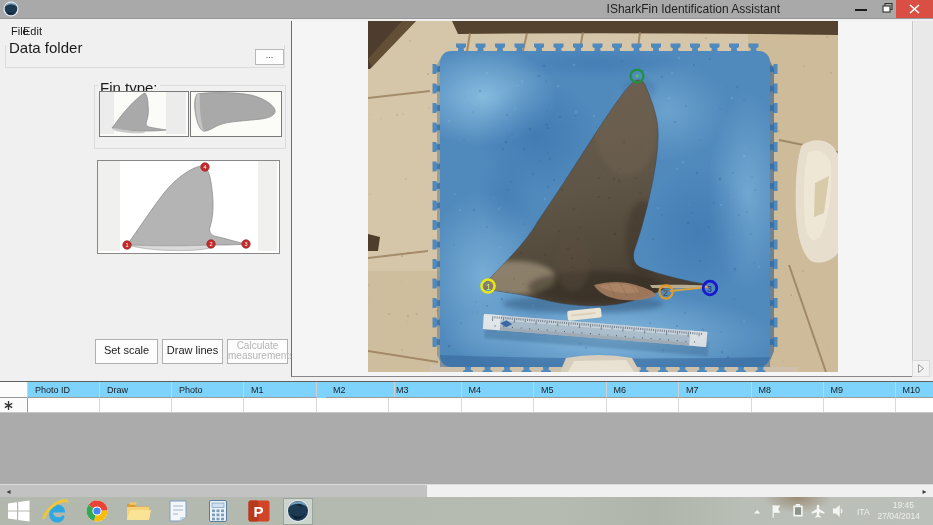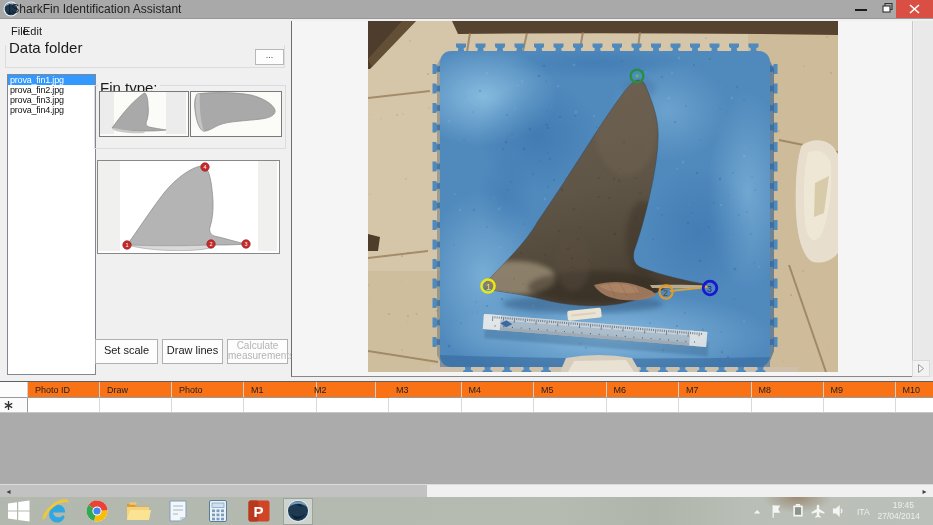--- a/index.html
+++ b/index.html
@@ -1,39 +1,39 @@
 <!DOCTYPE html>
 <html><head><meta charset="utf-8"><title>ISharkFin</title>
 <style>
 html,body {margin:0;padding:0}
 body {width:933px;height:525px;position:relative;overflow:hidden;background:#f0f0f0;font-family:"Liberation Sans",sans-serif}
 #titlebar {position:absolute;left:0;top:0;width:933px;height:18px;background:#a9a9a9;border-bottom:1px solid #989898}
 #appico {position:absolute;left:3px;top:1px;width:16px;height:16px}
-#title {position:absolute;left:8px;top:2px;width:763px;text-align:left;font-size:12px;color:#1f1f1f}
+#title {position:absolute;left:17px;top:2px;width:763px;text-align:right;font-size:12px;color:#1f1f1f}
 .capbtn {position:absolute;top:0;height:18px;text-align:center;color:#222}
 #btnmin {left:848px;width:26px;font-size:12px;line-height:14px}
 #btnmax {left:874px;width:26px}
 #btnclose {left:896px;width:37px;background:#d94f43;color:#fff}
 .menu {position:absolute;top:25px;font-size:11px;color:#1a1a1a;z-index:9}
 #leftpanel {position:absolute;left:0;top:21px;width:291px;height:356px;background:#f0f0f0;border-right:1px solid #777777}
 #groupdf {position:absolute;left:5px;top:24px;width:278px;height:22px;border:1px solid #dcdcdc;border-top:none}
 .lbl {position:absolute;font-size:15px;color:#1a1a1a}
 #dots {position:absolute;left:255px;top:28px;width:27px;height:14px;background:#fdfdfd;border:1px solid #b8b8b8;font-size:9px;text-align:center;line-height:10px;color:#444}
 #listbox {position:absolute;left:7px;top:53px;width:87px;height:299px;background:#ffffff;border:1px solid #828790;font-size:9px;letter-spacing:-0.2px;color:#111}
 .li {height:10px;line-height:10px;padding-left:2px;white-space:nowrap}
 .li.sel {background:#3399ff;color:#fff}
 #groupft {position:absolute;left:94px;top:64px;width:190px;height:62px;border:1px solid #dcdcdc}
 .thumbbox {position:absolute;border:1px solid #7a7a7a;background:#fbfbf7}
 #previewbox {position:absolute;left:97px;top:139px;width:181px;height:92px;border:1px solid #888888;background:#fff}
 .btn {position:absolute;top:318px;height:23px;background:#fdfdfd;border:1px solid #b0b0b0;font-size:11px;color:#1a1a1a;text-align:center}
 #imgpanel {position:absolute;left:291px;top:21px;width:622px;height:356px;background:#f4f5f4;box-sizing:border-box;border-left:1px solid #6e6e6e;border-right:1px solid #c8c8c8;border-bottom:1px solid #888}
 #photo {position:absolute;left:76px;top:0px}
 #expandbtn {position:absolute;left:912px;top:360px;width:16px;height:15px;background:#f2f2f2;border:1px solid #dadada;font-size:8px;color:#9a9a9a;text-align:center;line-height:14px}
 #tablewrap {position:absolute;left:0;top:381px;width:933px;height:103px;background:#ababab;border-top:1px solid #5f5f5f}
-#hdrrow {position:absolute;left:0;top:0;width:933px;height:16px;background:#f97316}
+#hdrrow {position:absolute;left:0;top:0;width:933px;height:16px;background:#7dd3fc}
 .hc {position:absolute;top:0;height:16px;border-right:1px solid #d0d0d0;border-bottom:1px solid #9a9a9a;font-size:9px;color:#222;padding:3px 0 0 7px;box-sizing:border-box}
 #selcol {position:absolute;left:0;top:0;width:28px;height:16px;background:#fcfcfc;border-right:1px solid #d0d0d0;border-bottom:1px solid #9a9a9a;box-sizing:border-box}
 #datarow {position:absolute;left:0;top:16px;width:933px;height:15px;background:#ffffff}
 .rc {position:absolute;top:0;height:15px;border-right:1px solid #d9d9d9;border-bottom:1px solid #c6c6c6;box-sizing:border-box}
 #selcell {position:absolute;left:0;top:0;width:28px;height:15px;background:#fbfbfb;border-right:1px solid #9a9a9a;border-bottom:1px solid #c6c6c6;box-sizing:border-box;font-size:10px;color:#333;padding-left:3px}
 #hscroll {position:absolute;left:0;top:484px;width:933px;height:13px;background:#f0f0f0;border-top:1px solid #dcdcdc}
 #hthumb {position:absolute;left:17px;top:0px;width:410px;height:13px;background:#c2c2c2}
 .sarrow {position:absolute;top:0;width:17px;height:13px;font-size:8px;color:#404040;text-align:center;line-height:13px;background:#c2c2c2}
 #taskbar svg {position:relative}
 #taskbar {position:absolute;left:0;top:497px;width:933px;height:28px;background:linear-gradient(90deg,#b3b8ae 0%,#b6bbb1 60%,#b0b5ab 70%,#b9beb6 80%,#bcc0ba 100%)}
@@ -59,26 +59,20 @@
  <div class="capbtn" id="btnclose"><svg width="37" height="18" viewBox="0 0 37 18">
         <path d="M14,5 L23,13 M23,5 L14,13" stroke="#fff" stroke-width="1.6"></path>
       </svg></div>
 </div>
 <div class="menu" style="left:11px">File</div>
 <div class="menu" style="left:23px">Edit</div>
 <div id="leftpanel">
  <div id="groupdf"></div>
  <div class="lbl" style="left:9px;top:18px">Data folder</div>
  <div id="dots">...</div>
- <div id="listbox">
-  <div class="li sel">prova_fin1.jpg</div>
-  <div class="li">prova_fin2.jpg</div>
-  <div class="li">prova_fin3.jpg</div>
-  <div class="li">prova_fin4.jpg</div>
- </div>
  <div id="groupft"></div>
  <div class="lbl" style="left:98px;top:58px;background:#f0f0f0;padding:0 2px">Fin type:</div>
  <div class="thumbbox" style="left:99px;top:70px;width:88px;height:44px"><svg width="86" height="42" viewBox="0 0 86 42">
         <rect x="0" y="0" width="86" height="42" fill="#fbfbf7"></rect>
 <rect x="0" y="0" width="14" height="42" fill="#ececec"></rect>
         <rect x="66" y="0" width="20" height="42" fill="#ececec"></rect>
 <path d="M12,36 C18,28 28,14 38,6 C41,3 44,1 45,1 C47,3 48,8 48,13 C49,20 48,26 46,31 C46,33 47,34 49,35 C54,36 60,37 66,38 C58,39 50,39 45,39 C35,40 20,38 12,36 Z" fill="#a9a9a9" stroke="#8a8a8a" stroke-width="0.7"></path>
 <path d="M13,36 C25,38 38,40 46,39 L44,41 C32,42 18,40 13,38 Z" fill="#c9c9c9"></path>
       </svg></div>
  <div class="thumbbox" style="left:190px;top:70px;width:90px;height:44px"><svg width="88" height="42" viewBox="0 0 88 42">
@@ -828,21 +822,21 @@
 <div style="position:absolute;left:914px;top:21px;width:19px;height:356px;background:#e9e9e9"></div>
 <div id="expandbtn"><svg width="8" height="9" style="margin-top:3px">
       <path d="M1.5,0.5 L6.5,4.5 L1.5,8.5 Z" fill="#f8f8f8" stroke="#9a9a9a" stroke-width="1"></path>
     </svg></div>
 <div id="tablewrap">
  <div id="hdrrow">
       <div class="hc" style="left:28px;width:72px">Photo ID</div>
       <div class="hc" style="left:100px;width:72px">Draw</div>
       <div class="hc" style="left:172px;width:72px">Photo</div>
       <div class="hc" style="left:244px;width:72.5px">M1</div>
-      <div class="hc" style="left:307px;width:69px">M2</div>
+      <div class="hc" style="left:326px;width:69px">M2</div>
       <div class="hc" style="left:389px;width:72.5px">M3</div>
       <div class="hc" style="left:461.5px;width:72.5px">M4</div>
       <div class="hc" style="left:534px;width:72.5px">M5</div>
       <div class="hc" style="left:606.5px;width:72.5px">M6</div>
       <div class="hc" style="left:679px;width:72.5px">M7</div>
       <div class="hc" style="left:751.5px;width:72px">M8</div>
       <div class="hc" style="left:823.5px;width:72px">M9</div>
       <div class="hc" style="left:895.5px;width:38px">M10</div>
       <div id="selcol"></div>
     </div>

